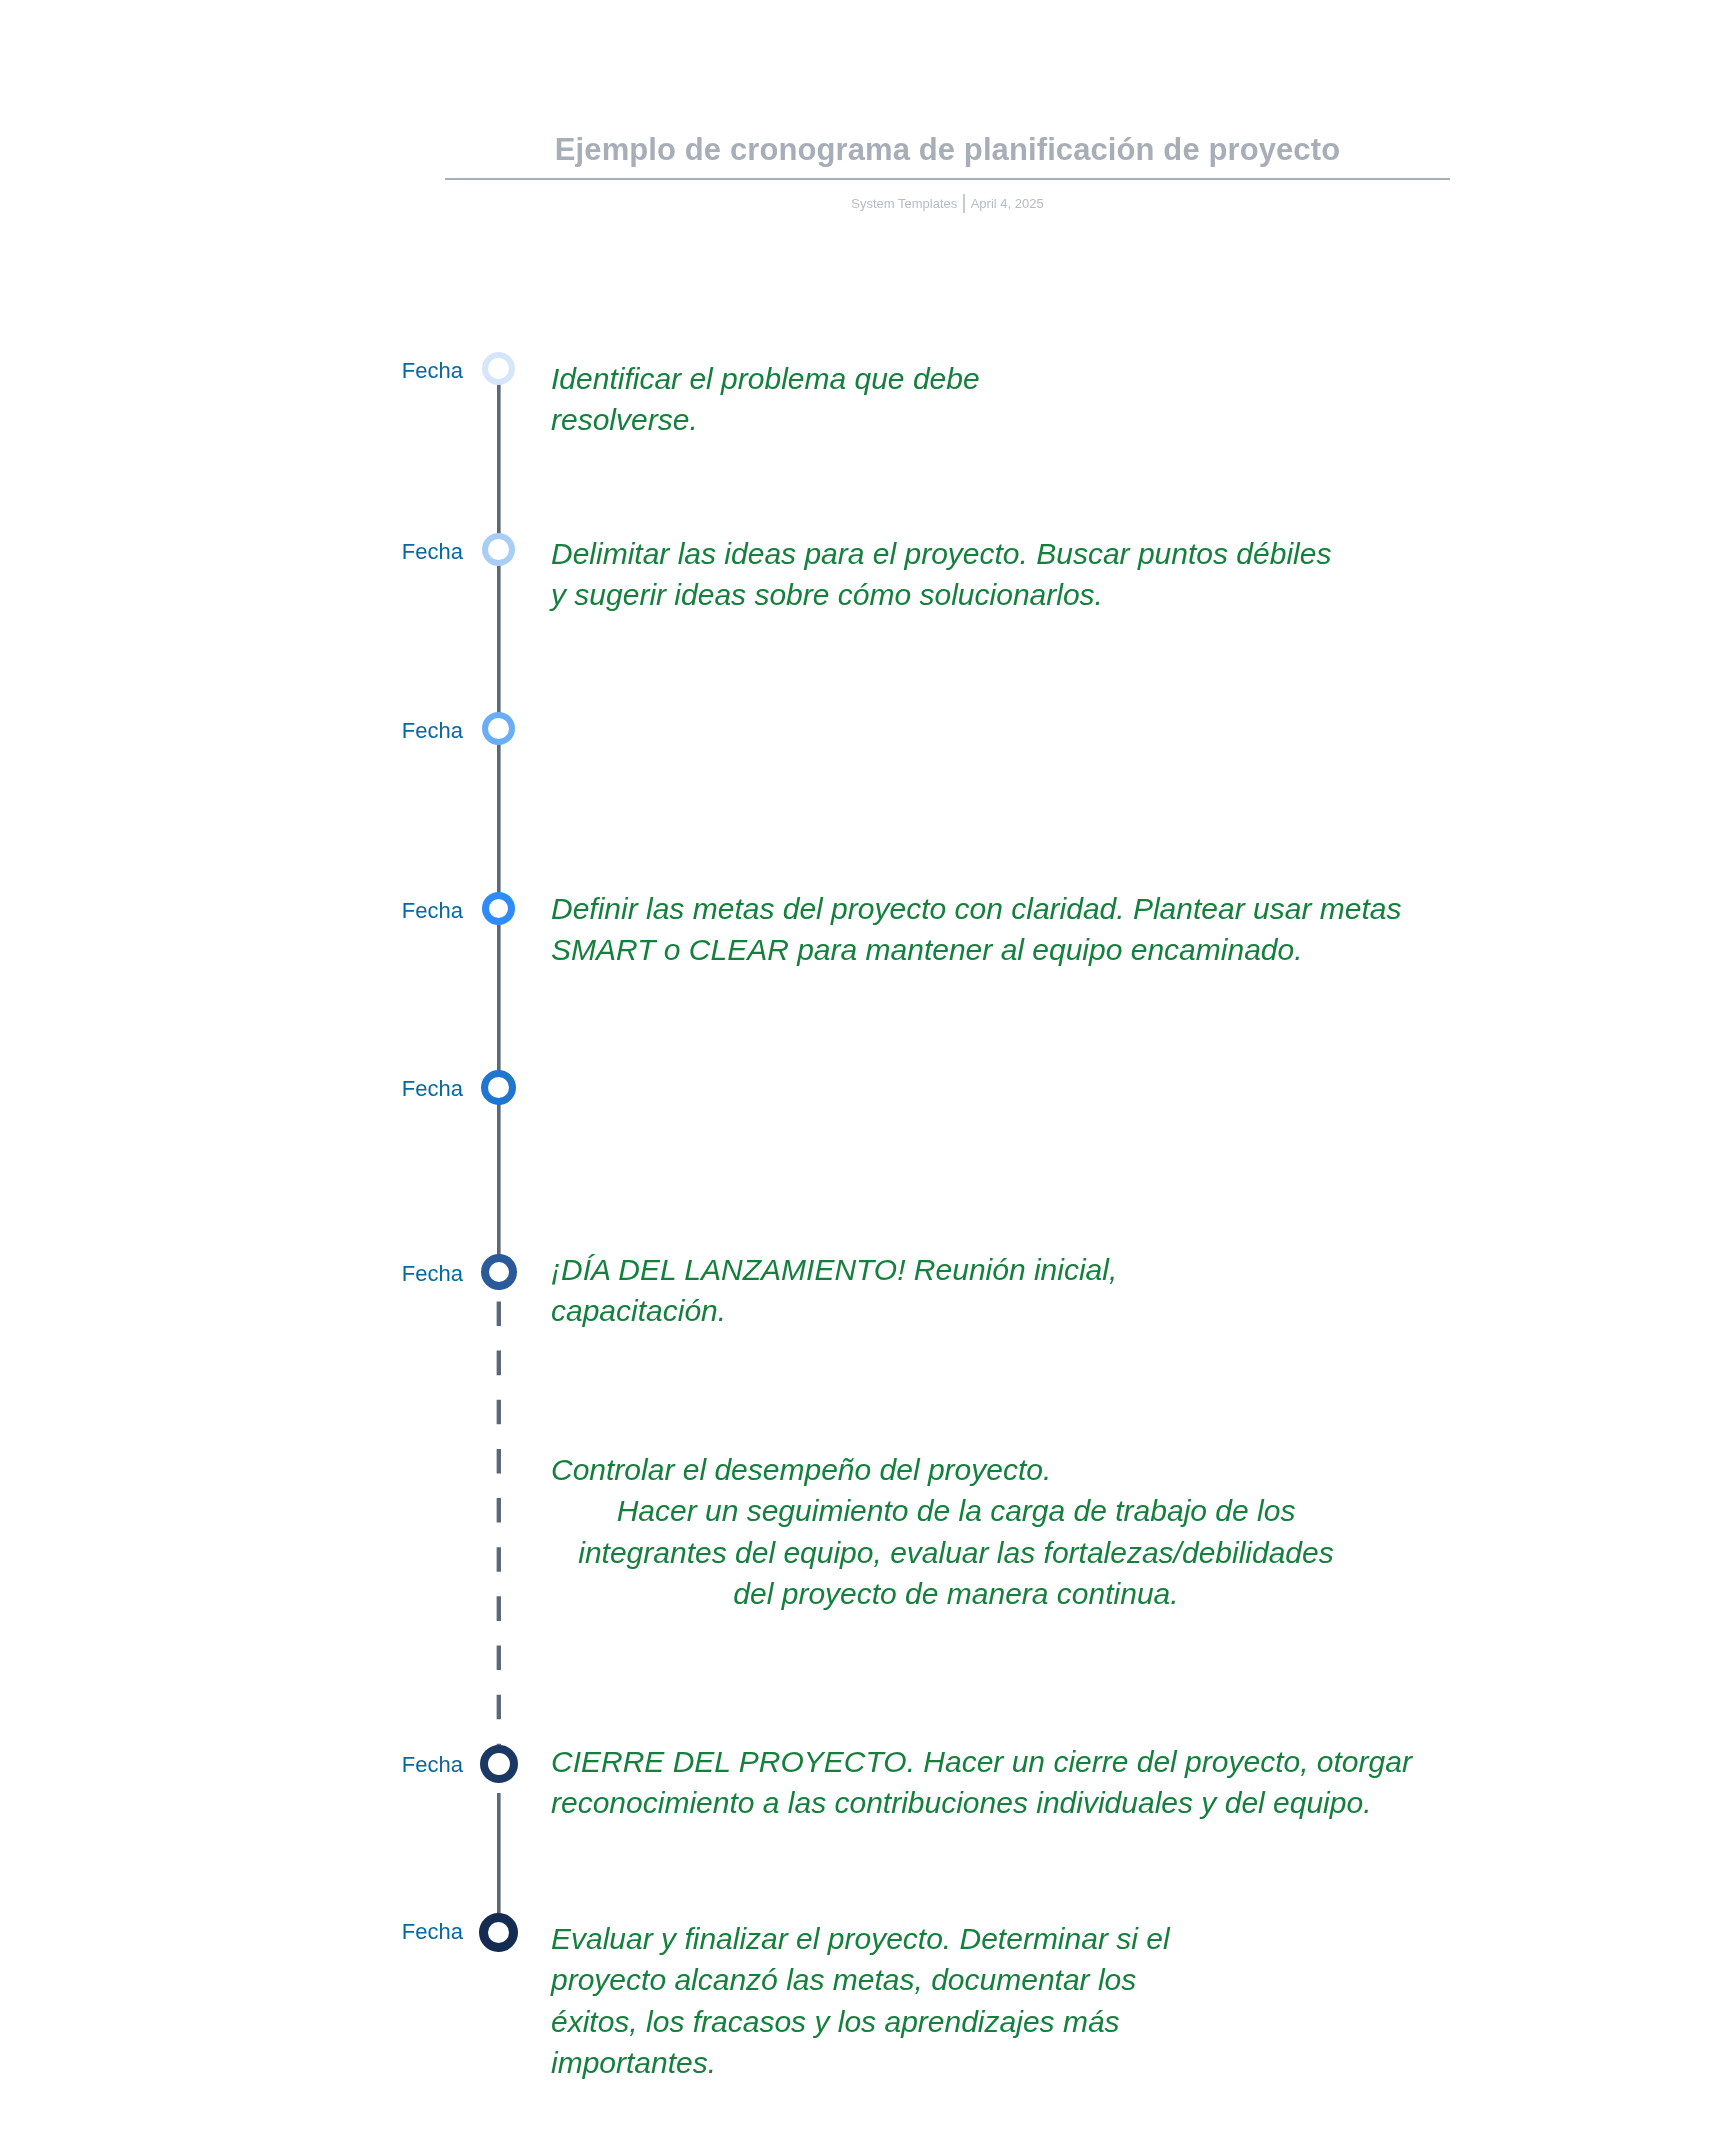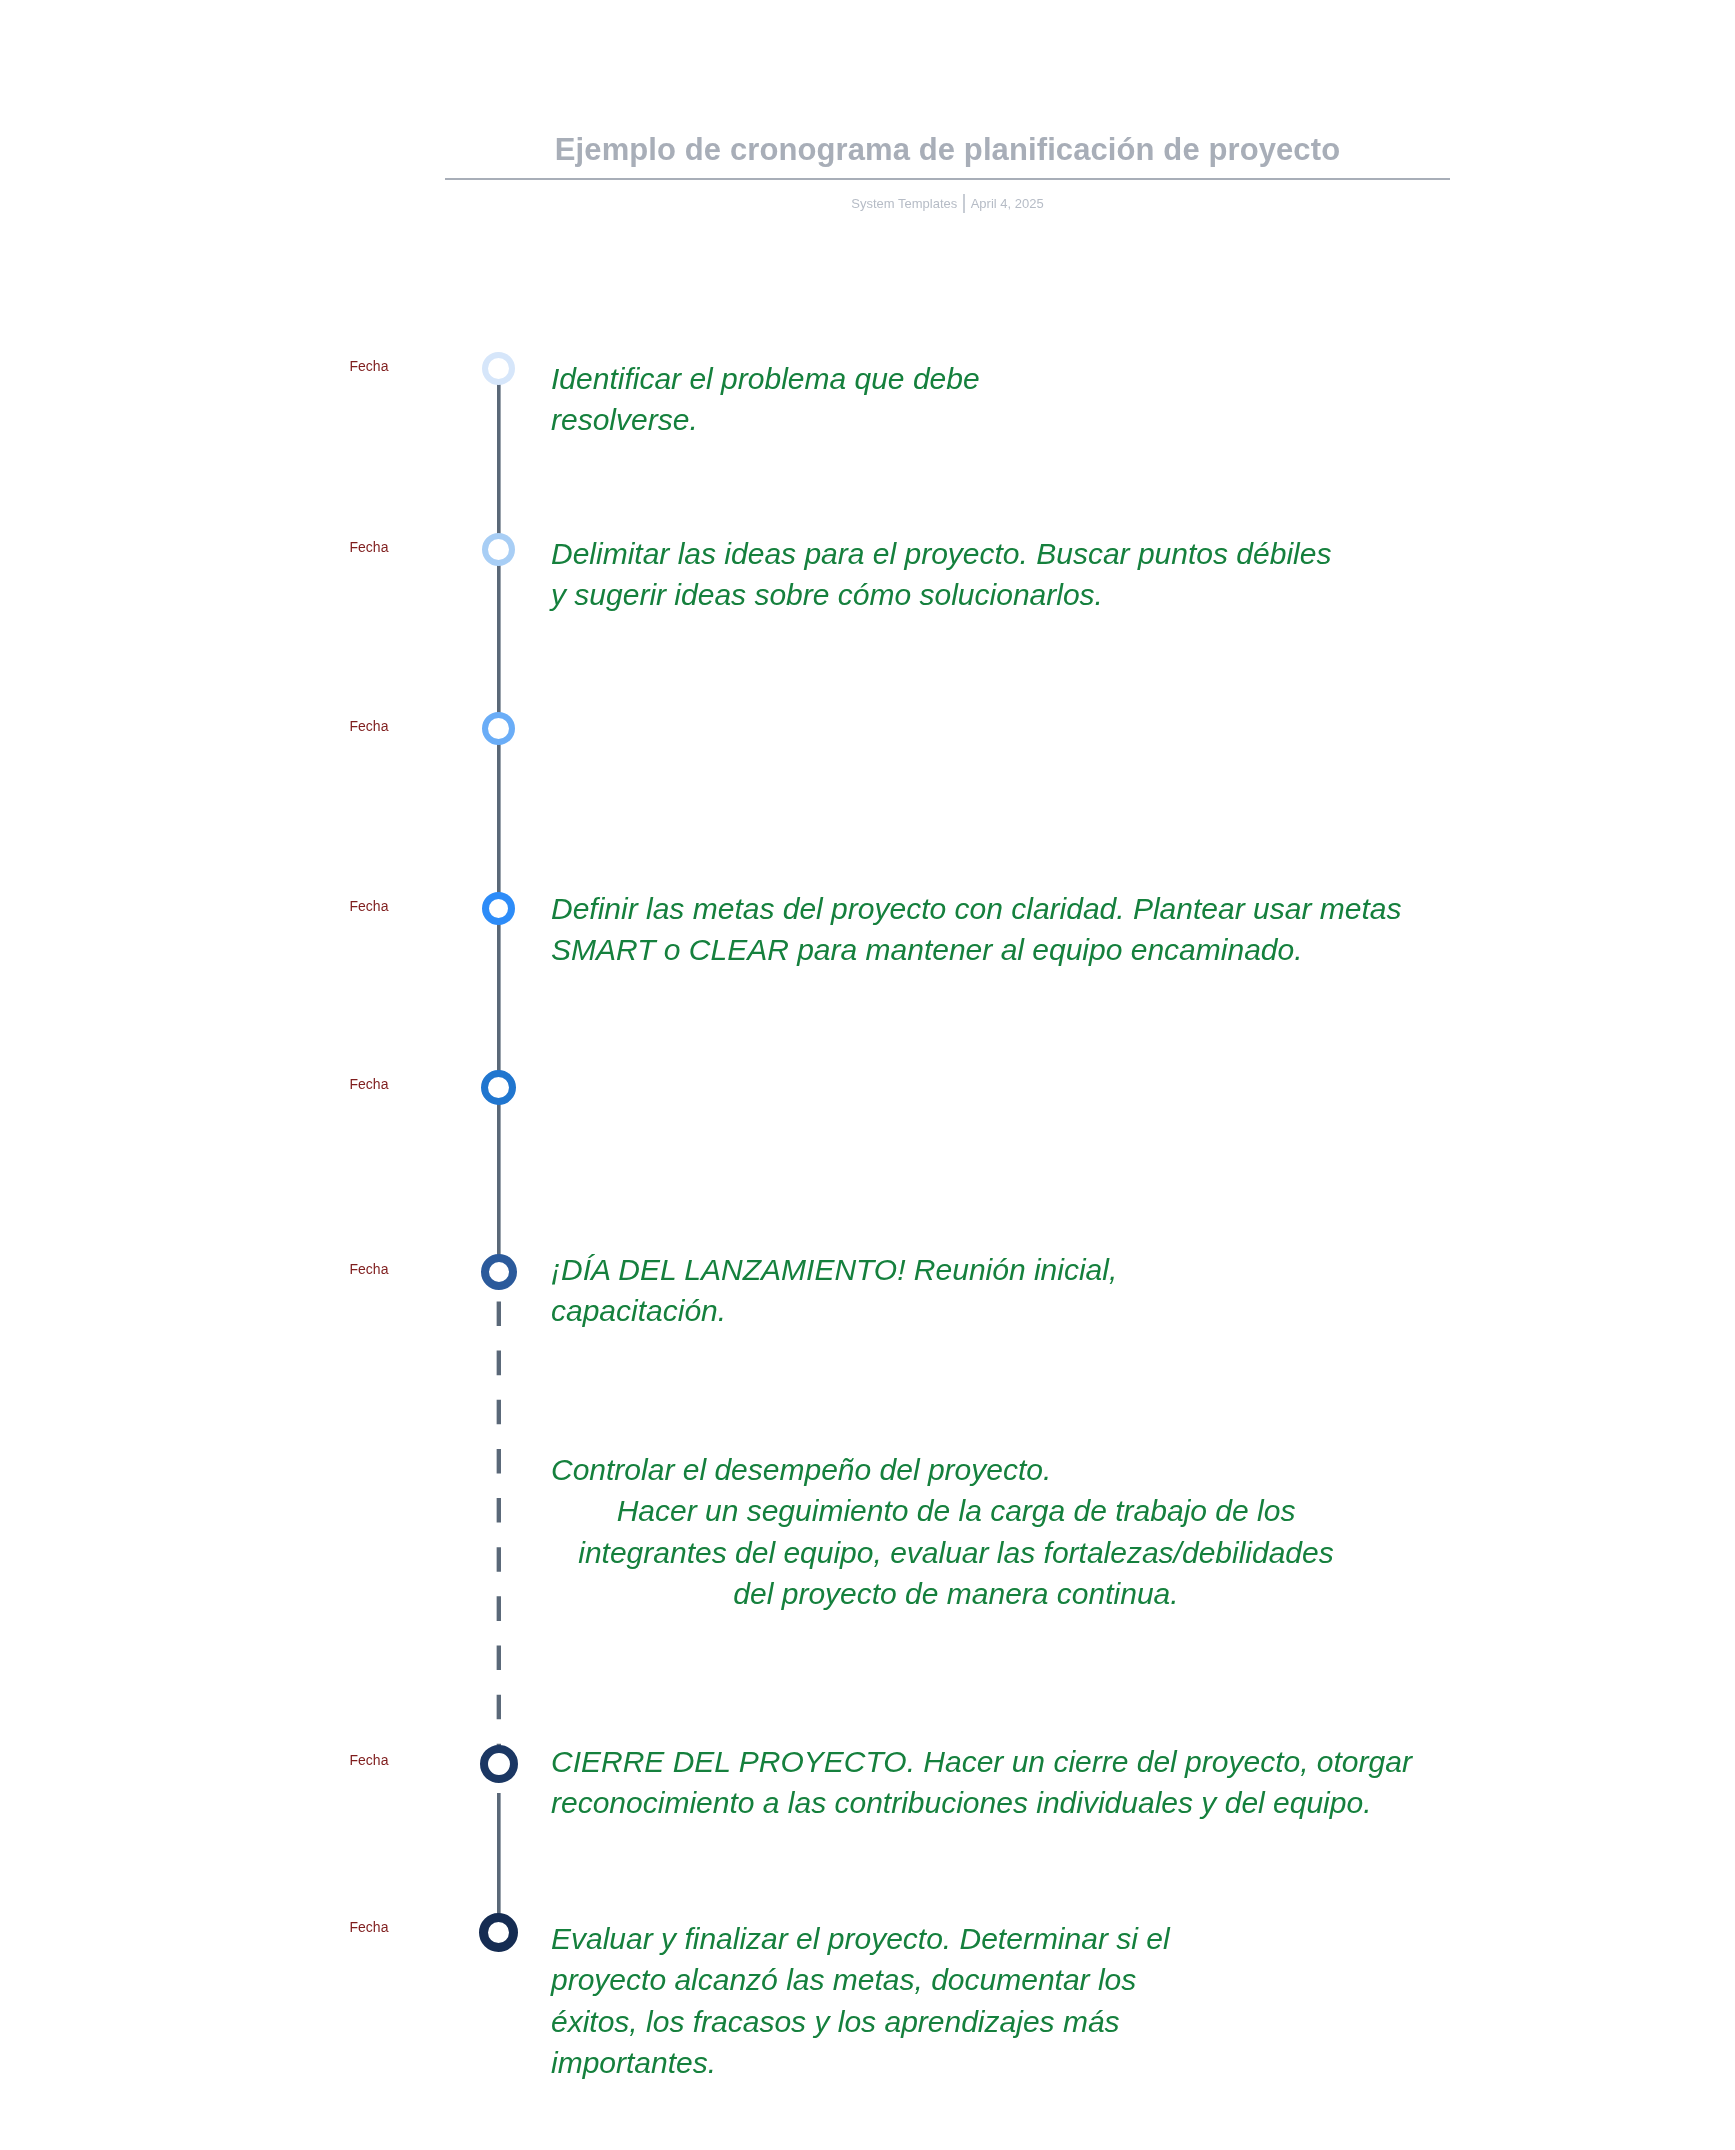--- a/index.html
+++ b/index.html
@@ -71,23 +71,23 @@
 
   .node {
     position: absolute;
     border-radius: 50%;
     box-sizing: border-box;
     background: #ffffff;
   }
 
   .date-label {
     position: absolute;
-    text-align: center;
-    font-size: 14px;
-    color: #7f1d1d;
+    text-align: right;
+    font-size: 22px;
+    color: #0369a1;
     white-space: nowrap;
   }
 
   .entry-text {
     position: absolute;
     font-size: 30px;
     line-height: 1.38;
     color: #15803d;
     white-space: pre-line;
     font-style: italic;

